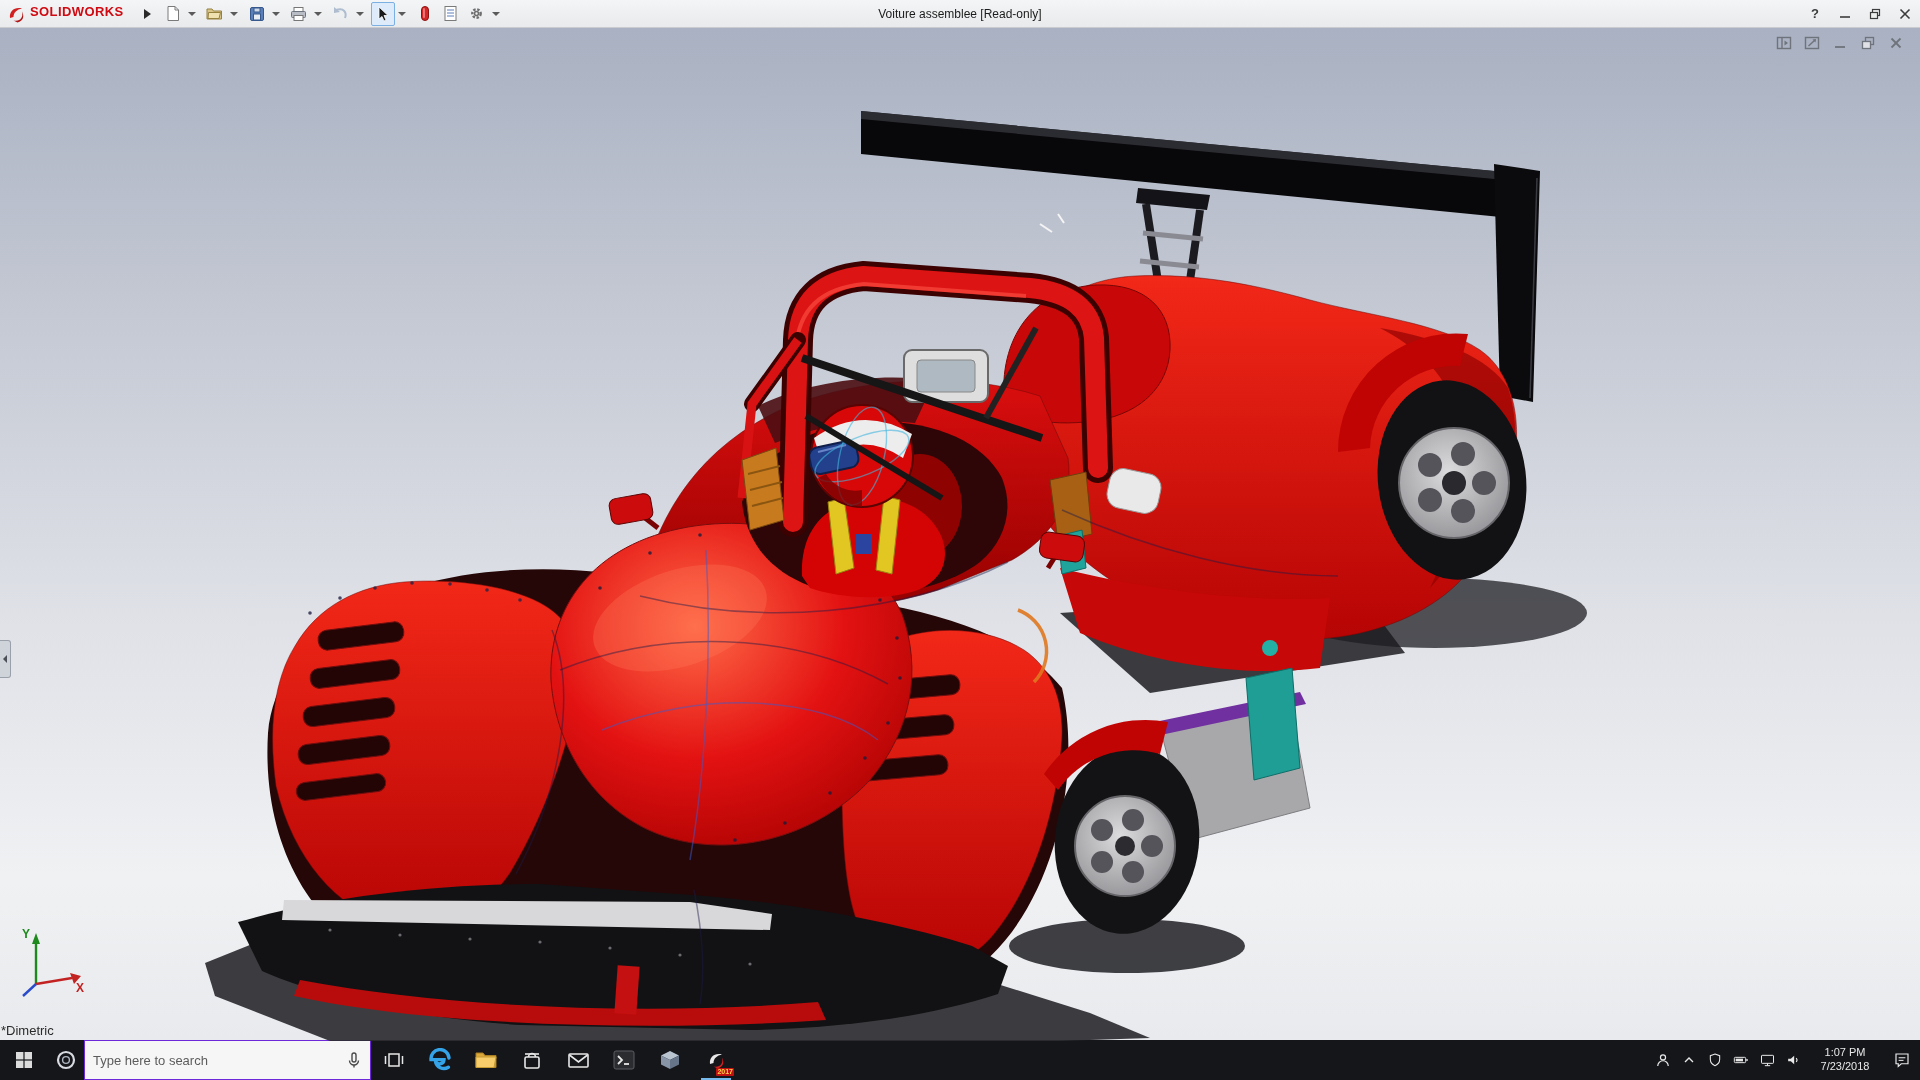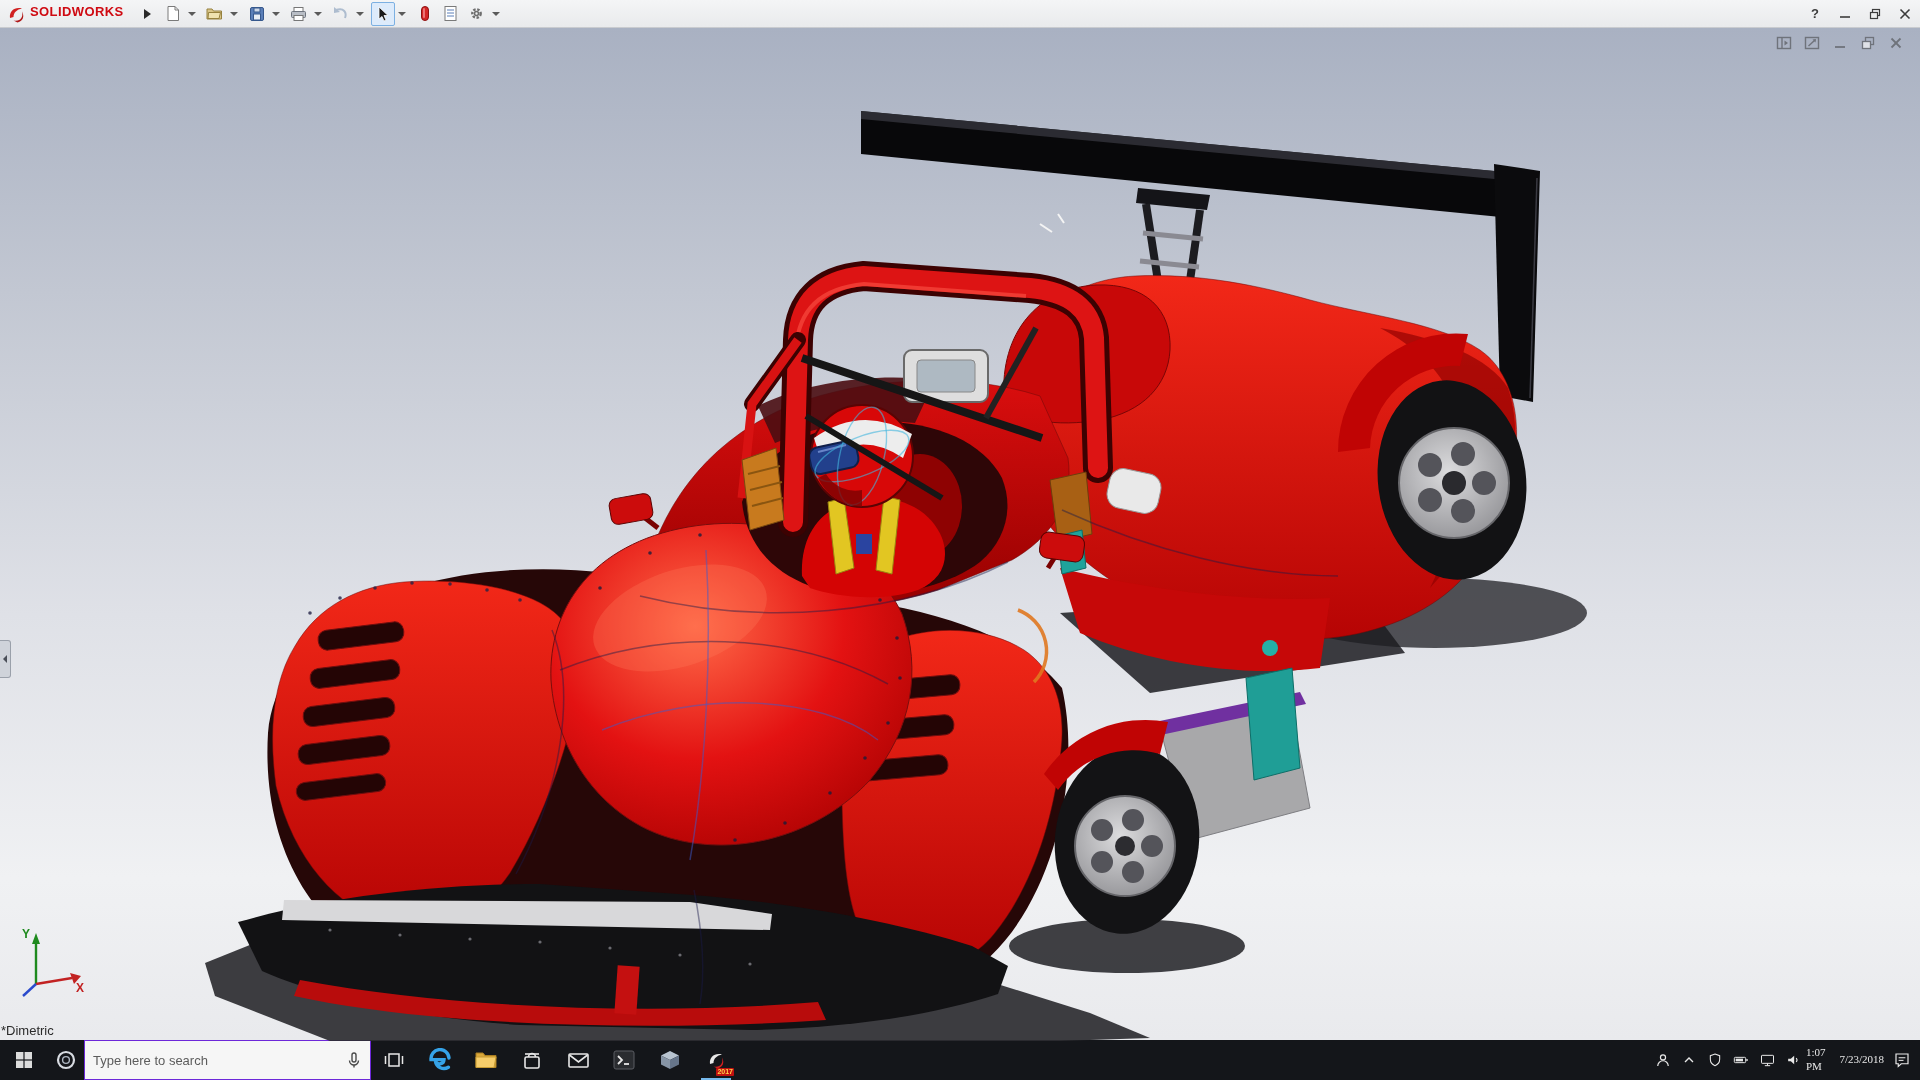--- a/index.html
+++ b/index.html
@@ -41,22 +41,22 @@
   .tb-cell{width:46px;display:flex;align-items:center;justify-content:center;cursor:pointer;position:relative;}
   .tb-cell.start{width:48px;}
   .tb-cell.active::after{content:"";position:absolute;left:8px;right:8px;bottom:0;height:2px;background:#76b9ed;}
   .searchbox{width:285px;background:#f6f6f6;border:1px solid #6d28d9;display:flex;align-items:center;margin:0;}
   .searchbox input{flex:1;border:none;outline:none;background:transparent;font-size:13px;color:#333;
     padding:0 8px;font-family:"Liberation Sans",sans-serif;}
   .searchbox input::placeholder{color:#5c5c5c;}
   .searchbox .mic{padding:0 8px;display:flex;align-items:center;}
   .tray{margin-left:auto;display:flex;align-items:stretch;}
   .tray-cell{width:26px;display:flex;align-items:center;justify-content:center;cursor:pointer;}
-  .clock{width:78px;display:flex;flex-direction:row;align-items:center;justify-content:center;
-    font-size:11px;line-height:1.25;cursor:pointer;font-family:Liberation Serif, serif;}
+  .clock{width:78px;display:flex;flex-direction:column;align-items:center;justify-content:center;
+    font-size:11px;line-height:1.25;cursor:pointer;}
   .sw-badge{position:absolute;bottom:4px;right:5px;background:#c01010;color:#ffd24a;font-size:7px;
     font-weight:bold;padding:0 1px;border-radius:1px;line-height:8px;}
 </style>
 </head>
 <body>
 
 <div class="screen">
 
   <header class="titlebar">
     <div class="brand">
@@ -136,20 +136,21 @@
 
       <div class="tbtn">
         <svg width="17" height="17" viewBox="0 0 17 17">
           <circle cx="8.5" cy="8.5" r="4.2" fill="none" stroke="#6e6e6e" stroke-width="2.4" stroke-dasharray="2.4 1.6"></circle>
           <circle cx="8.5" cy="8.5" r="2" fill="none" stroke="#6e6e6e" stroke-width="1.6"></circle>
         </svg>
       </div>
         <span class="caret"></span>
     </div>
 
+    <div class="win-title">Voiture assemblee [Read-only]</div>
 
     <div class="win-controls">
       <div class="wbtn">?</div>
       <div class="wbtn">
         <svg width="12" height="12" viewBox="0 0 12 12">
             <line x1="1" y1="9" x2="11" y2="9" stroke="#3c3c3c" stroke-width="1.6"></line>
           </svg>
       </div>
       <div class="wbtn">
         <svg width="12" height="12" viewBox="0 0 12 12">

